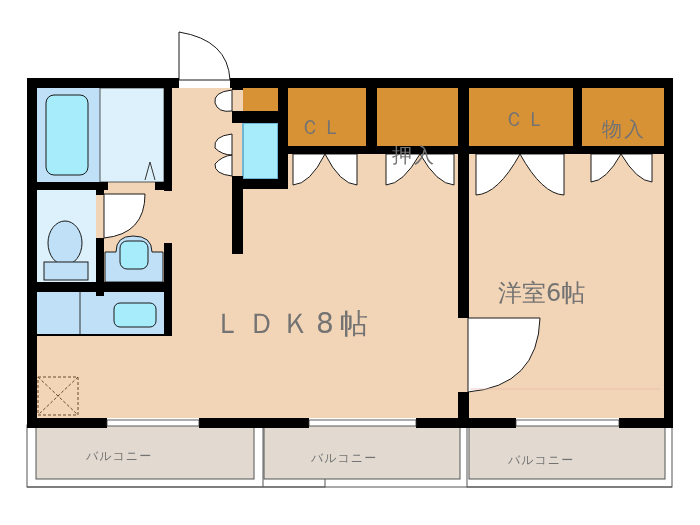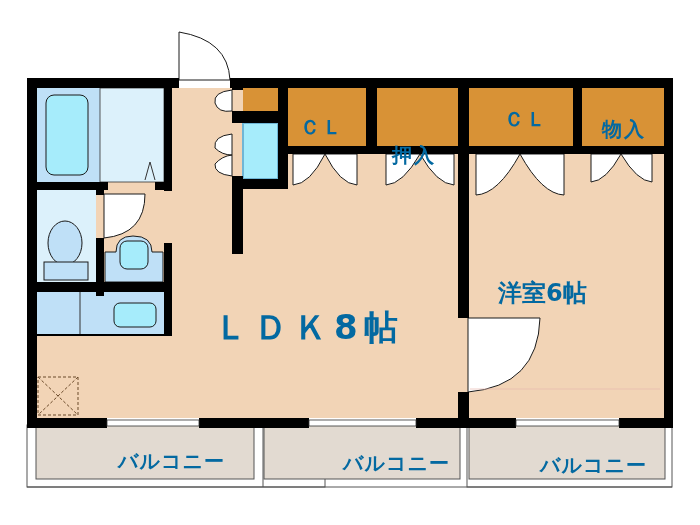--- a/index.html
+++ b/index.html
@@ -1,23 +1,23 @@
 <!DOCTYPE html>
 <html><head>
 <meta charset="utf-8">
 <style>
   html, body { margin: 0; padding: 0; background: #ffffff; }
   body { width: 700px; height: 525px; position: relative; overflow: hidden;
          font-family: "DejaVu Sans", "Liberation Sans", sans-serif; }
   .plan { position: absolute; left: 0; top: 0; width: 700px; height: 525px; }
-  .lbl { position: absolute; color: #0369a1; white-space: nowrap; text-align: center; font-weight: bold; }
+  .lbl { position: absolute; color: #737373; white-space: nowrap; text-align: center; }
   .closet-lbl { font-size: 20px; letter-spacing: 2px; }
-  .room-big { font-size: 34px; letter-spacing: 6px; text-align: right; }
+  .room-big { font-size: 28px; letter-spacing: 6px; text-align: right; }
   .room-mid { font-size: 24px; }
-  .balc-lbl { font-size: 20px; letter-spacing: 1px; margin-left: 32px; }
+  .balc-lbl { font-size: 12px; letter-spacing: 1px; }
 </style>
 </head>
 <body>
 
 <svg class="plan" viewBox="0 0 700 525" xmlns="http://www.w3.org/2000/svg">
 
   <rect x="36" y="88" width="424" height="330" fill="#f2d4b6"></rect>
   <rect x="460" y="88" width="205" height="330" fill="#f2d4b6"></rect>
 
   <rect x="36" y="88" width="64" height="94" fill="#bfe0f7"></rect>

